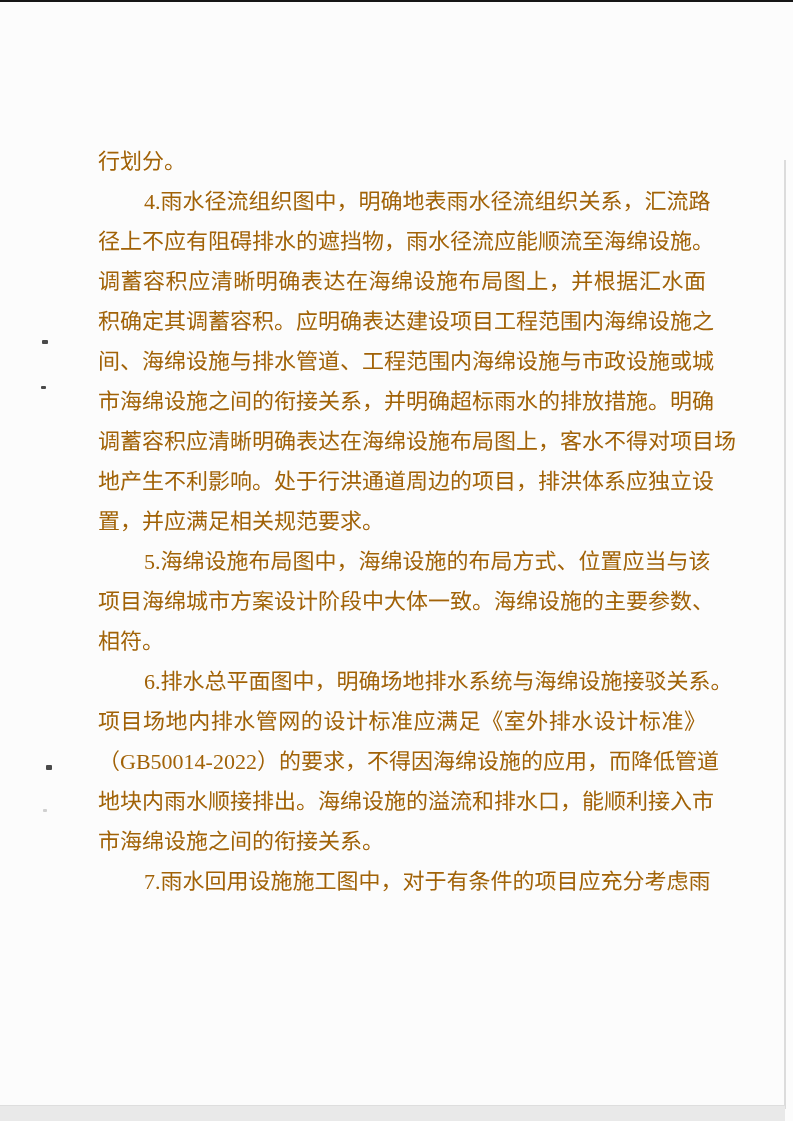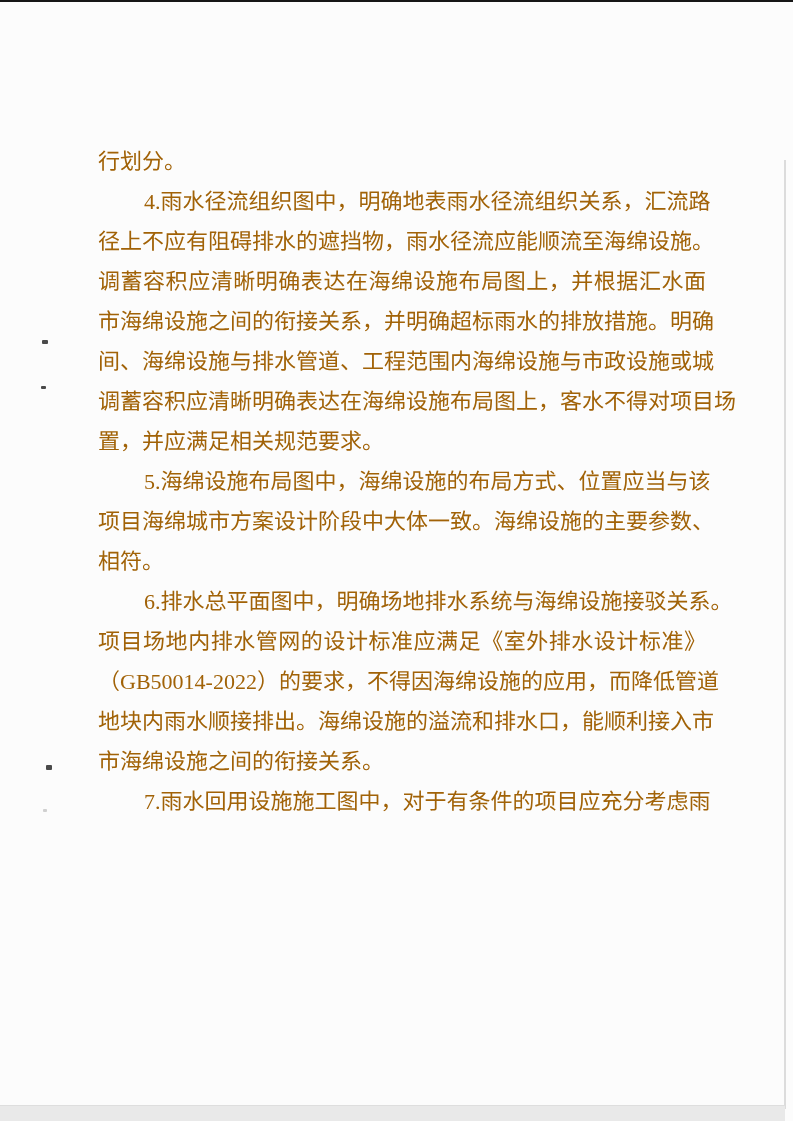--- a/index.html
+++ b/index.html
@@ -85,23 +85,25 @@
 
 <div class="page">
 
   <div class="top-edge"></div>
 
   <div class="text-block">
     <div class="line last">行划分。</div>
     <div class="line indent">4.雨水径流组织图中，明确地表雨水径流组织关系，汇流路</div>
     <div class="line">径上不应有阻碍排水的遮挡物，雨水径流应能顺流至海绵设施。</div>
     <div class="line">调蓄容积应清晰明确表达在海绵设施布局图上，并根据汇水面</div>
+    <div class="line">积确定其调蓄容积。应明确表达建设项目工程范围内海绵设施之</div>
+    <div class="line">间、海绵设施与排水管道、工程范围内海绵设施与市政设施或城</div>
     <div class="line">市海绵设施之间的衔接关系，并明确超标雨水的排放措施。明确</div>
-    <div class="line">间、海绵设施与排水管道、工程范围内海绵设施与市政设施或城</div>
     <div class="line">调蓄容积应清晰明确表达在海绵设施布局图上，客水不得对项目场</div>
+    <div class="line">地产生不利影响。处于行洪通道周边的项目，排洪体系应独立设</div>
     <div class="line last">置，并应满足相关规范要求。</div>
     <div class="line indent">5.海绵设施布局图中，海绵设施的布局方式、位置应当与该</div>
     <div class="line">项目海绵城市方案设计阶段中大体一致。海绵设施的主要参数、</div>
     <div class="line last">相符。</div>
     <div class="line indent">6.排水总平面图中，明确场地排水系统与海绵设施接驳关系。</div>
     <div class="line">项目场地内排水管网的设计标准应满足《室外排水设计标准》</div>
     <div class="line">（GB50014-2022）的要求，不得因海绵设施的应用，而降低管道</div>
     <div class="line">地块内雨水顺接排出。海绵设施的溢流和排水口，能顺利接入市</div>
     <div class="line last">市海绵设施之间的衔接关系。</div>
     <div class="line indent">7.雨水回用设施施工图中，对于有条件的项目应充分考虑雨</div>

